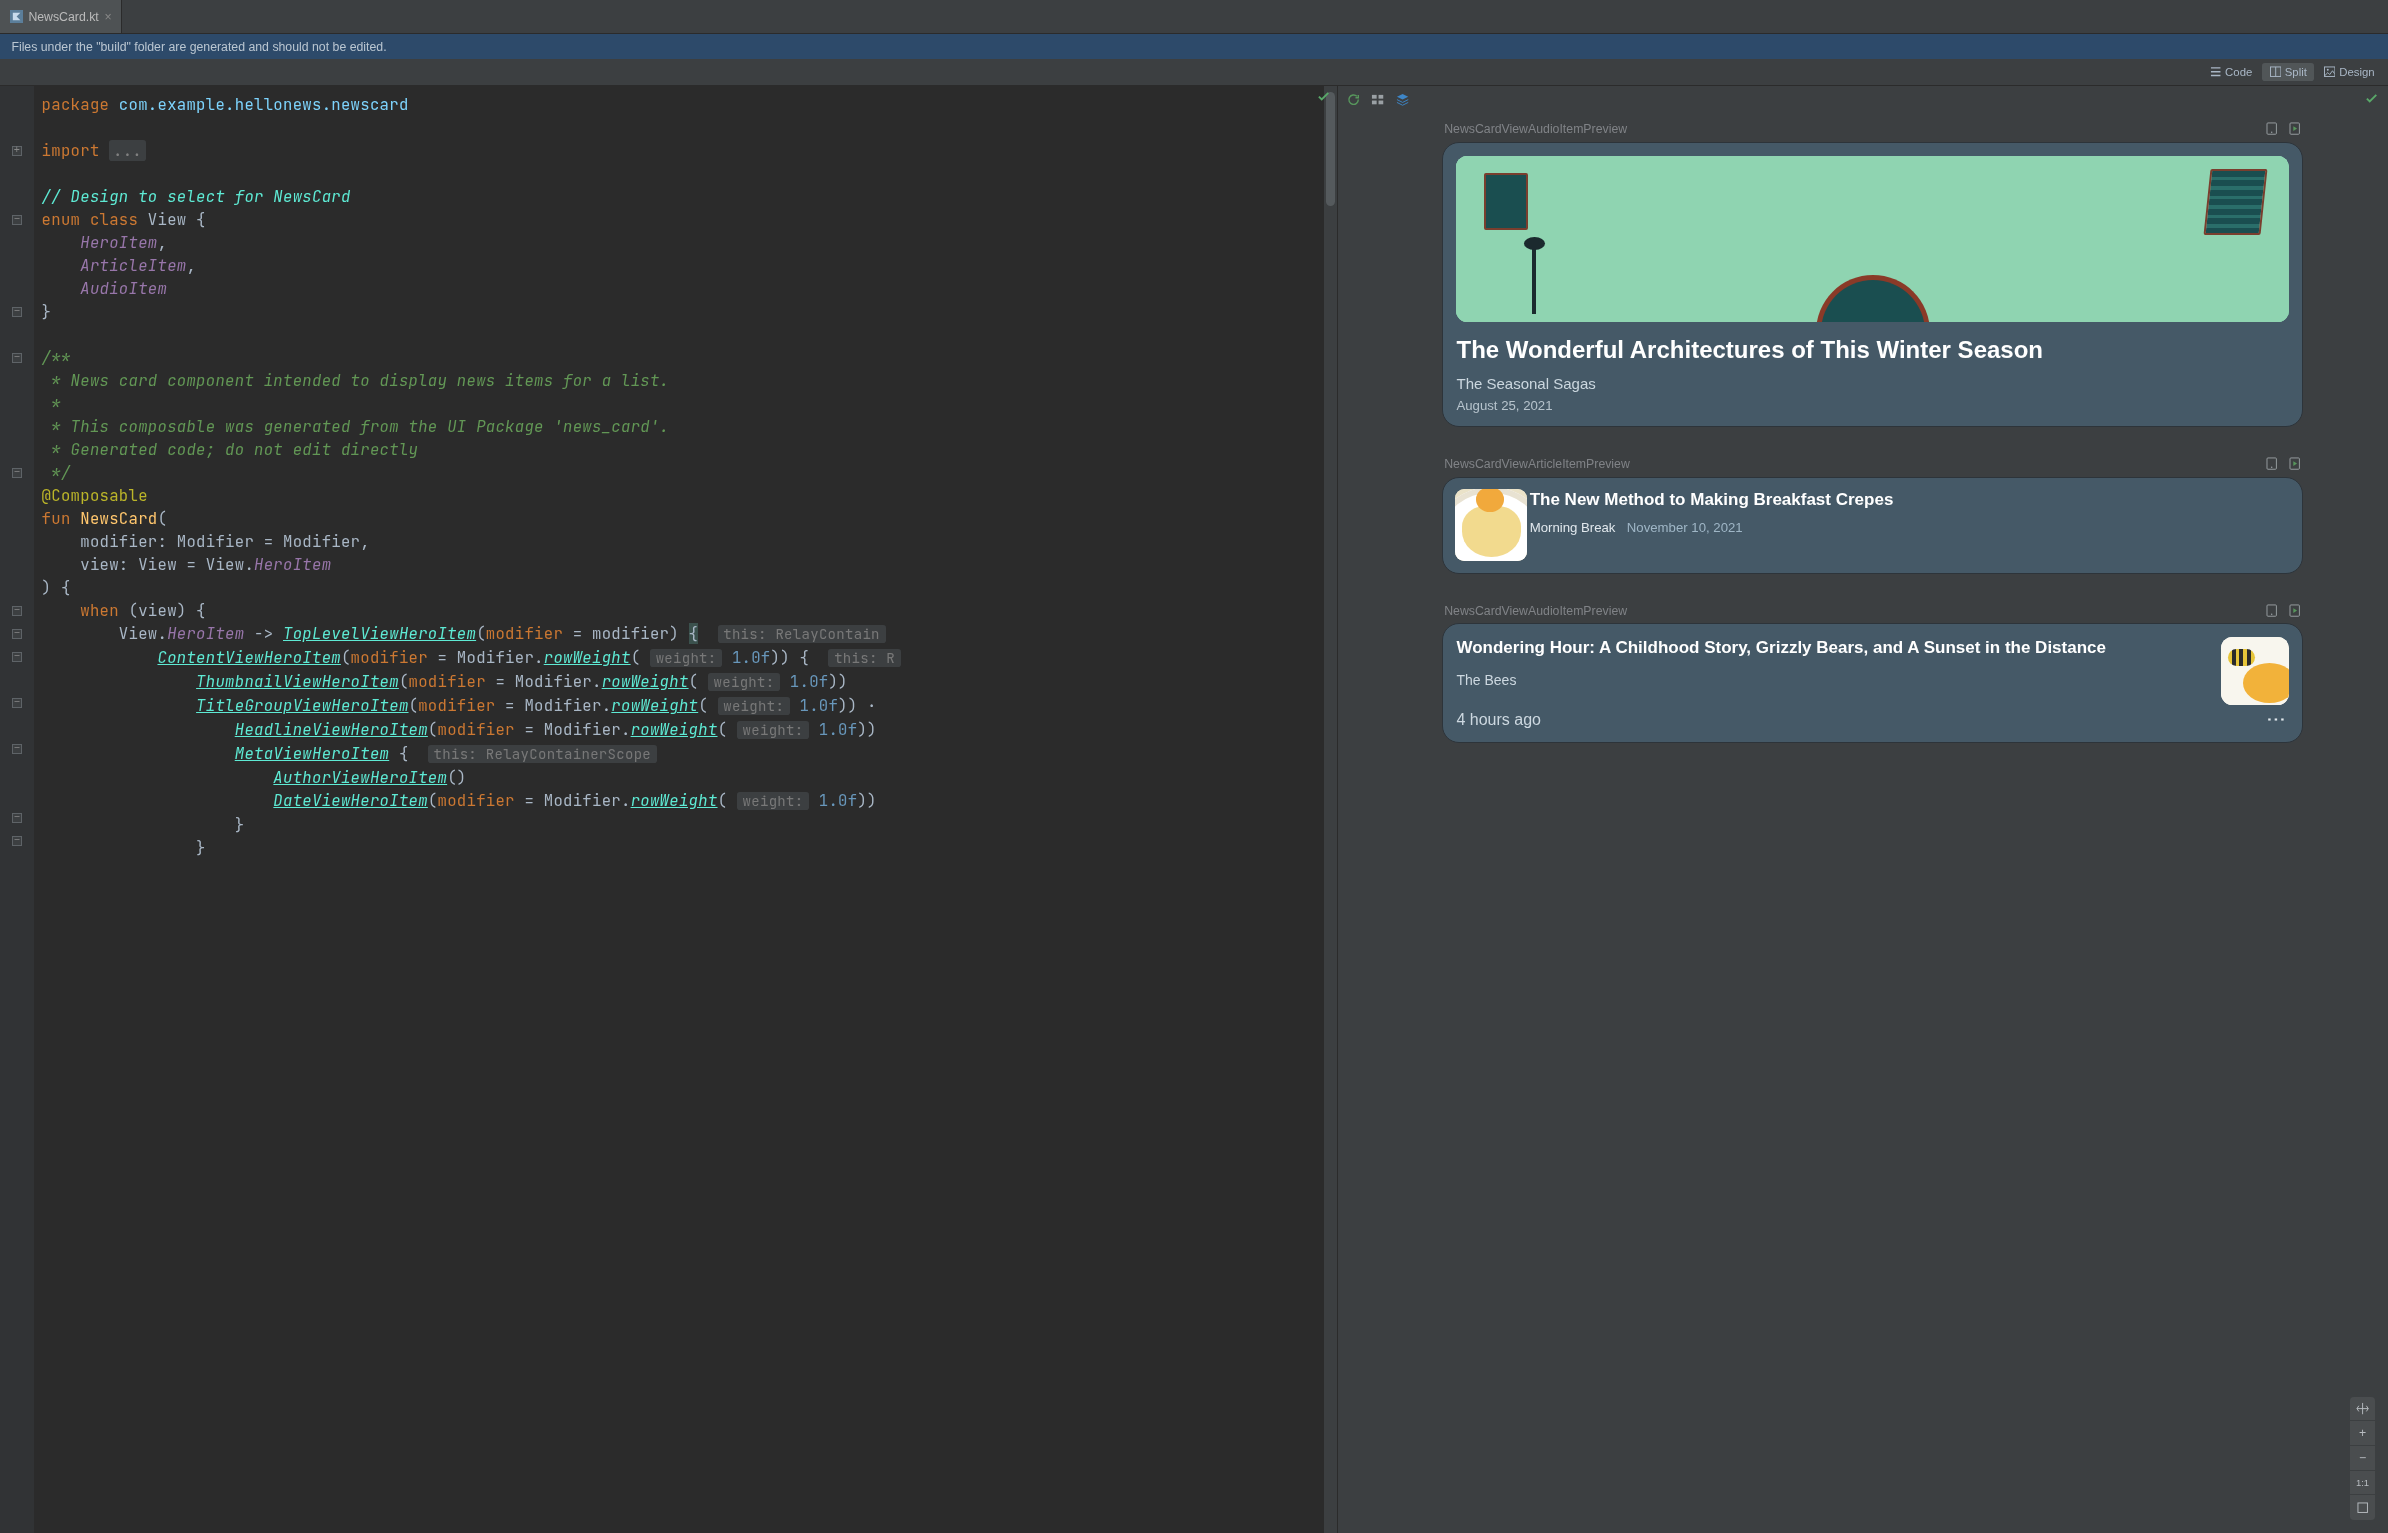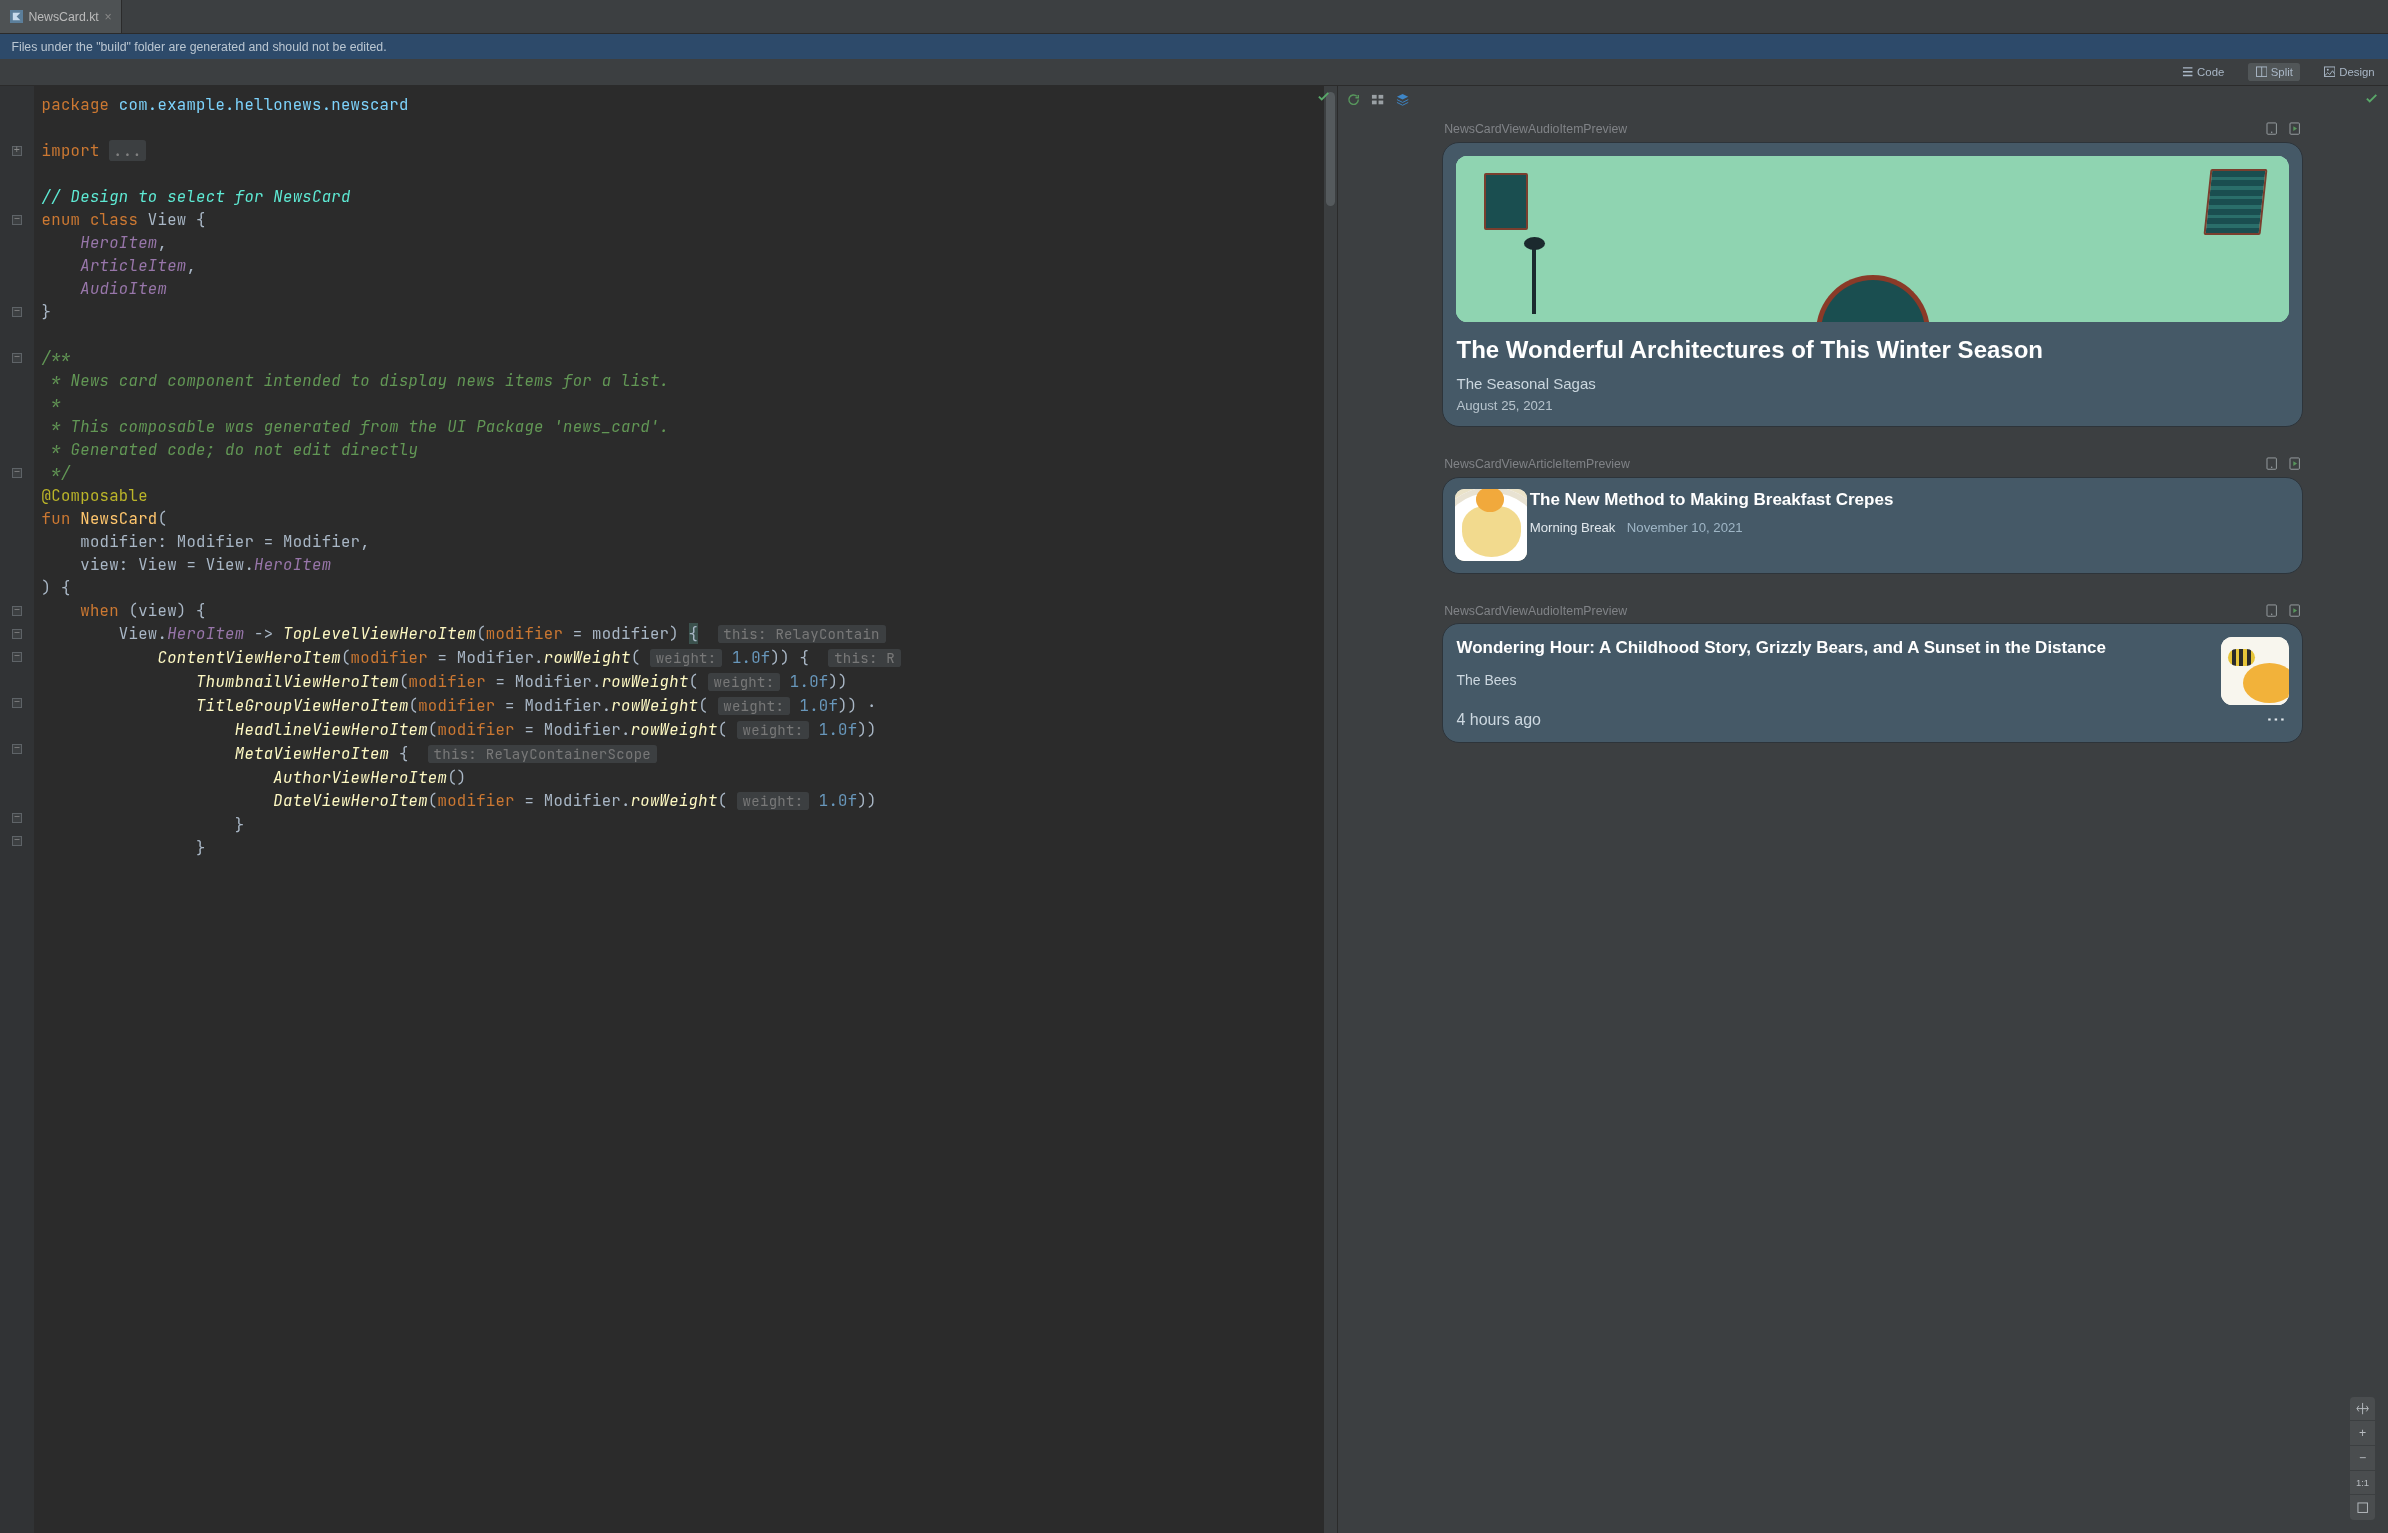--- a/index.html
+++ b/index.html
@@ -46,21 +46,21 @@
   }
 
   
   .viewmode-bar {
     height: 26.5px;
     background: #3c3f41;
     display: flex;
     justify-content: flex-end;
     align-items: center;
     padding: 0 5.7px;
-    gap: 16px;
+    gap: 2px;
     border-bottom: 0.9px solid #2b2b2b;
   }
   .viewmode-btn {
     display: flex; align-items: center; gap: 3.8px;
     padding: 2.8px 7.6px;
     color: #a9b7c6;
     font-size: 11.4px;
     border-radius: 2.8px;
     cursor: pointer;
   }
@@ -145,21 +145,21 @@
     color: #a9b7c6;
   }
   .tok-kw    { color: #cc7832; }
   .tok-pkg   { color: #7dd3fc; }
   .tok-fold  { background: #3c3f41; padding: 0 3.8px; border-radius: 2.8px; color: #808080; }
   .tok-cmt   { color: #5eead4; font-style: italic; }
   .tok-doc   { color: #629755; font-style: italic; }
   .tok-cls   { color: #a9b7c6; }
   .tok-enumv { color: #9876aa; font-style: italic; }
   .tok-ann   { color: #bbb529; }
-  .tok-fn    { color: #fef9c3; font-style: italic; }
+  .tok-fn    { color: #5eead4; font-style: italic; text-decoration: underline; }
   .tok-fnname{ color: #ffc66d; }
   .tok-paramn{ color: #a9b7c6; }
   .tok-type  { color: #a9b7c6; }
   .tok-purple{ color: #9876aa; font-style: italic; }
   .tok-orange{ color: #cc7832; }
   .tok-num   { color: #6897bb; }
   .tok-hint  { background: #3c3f41; color: #787878; padding: 0 5.7px; border-radius: 2.8px; font-style: normal; font-size: 14px; }
   .tok-brace-hl { background: #3b514d; }
 
   

